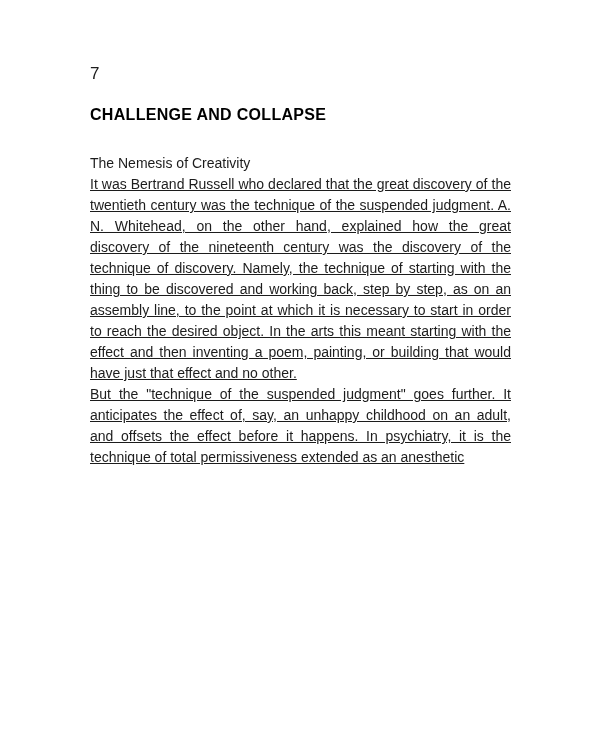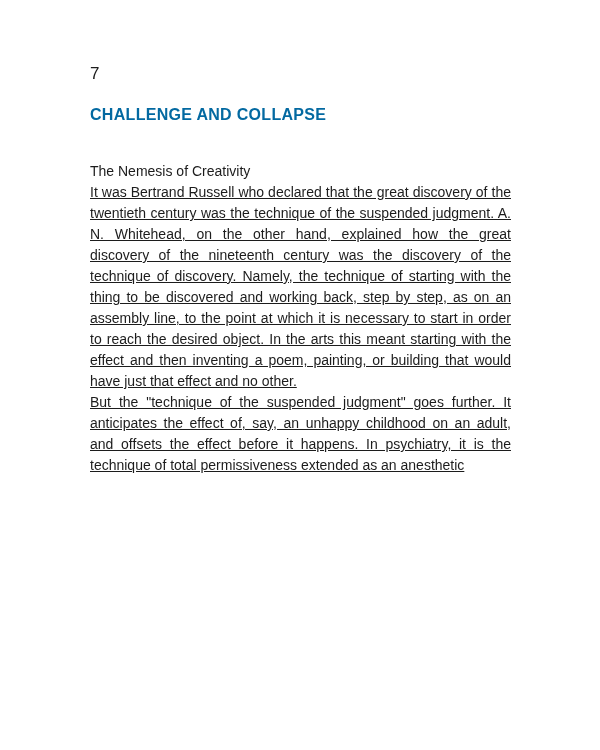--- a/index.html
+++ b/index.html
@@ -27,24 +27,24 @@
     line-height: 20px;
     font-weight: normal;
     color: #1c1c1c;
   }
   .chapter-title {
     margin: 21px 0 0 0;
     font-size: 16px;
     line-height: 20px;
     font-weight: bold;
     letter-spacing: 0.3px;
-    color: #0369a1;
+    color: #000000;
   }
   .body-text {
-    margin-top: 36px;
+    margin-top: 28px;
     font-size: 14px;
     line-height: 21px;
     color: #1c1c1c;
   }
   .section-title {
     text-align: left;
   }
   .para {
     margin: 0;
     padding: 0;

